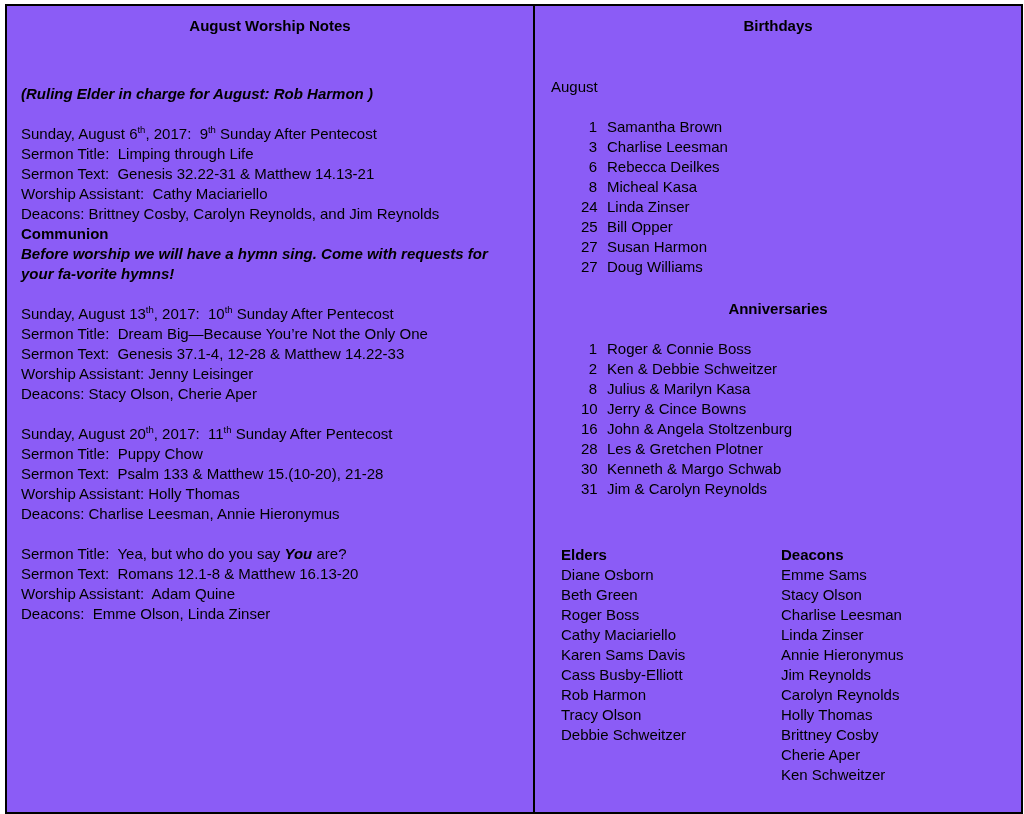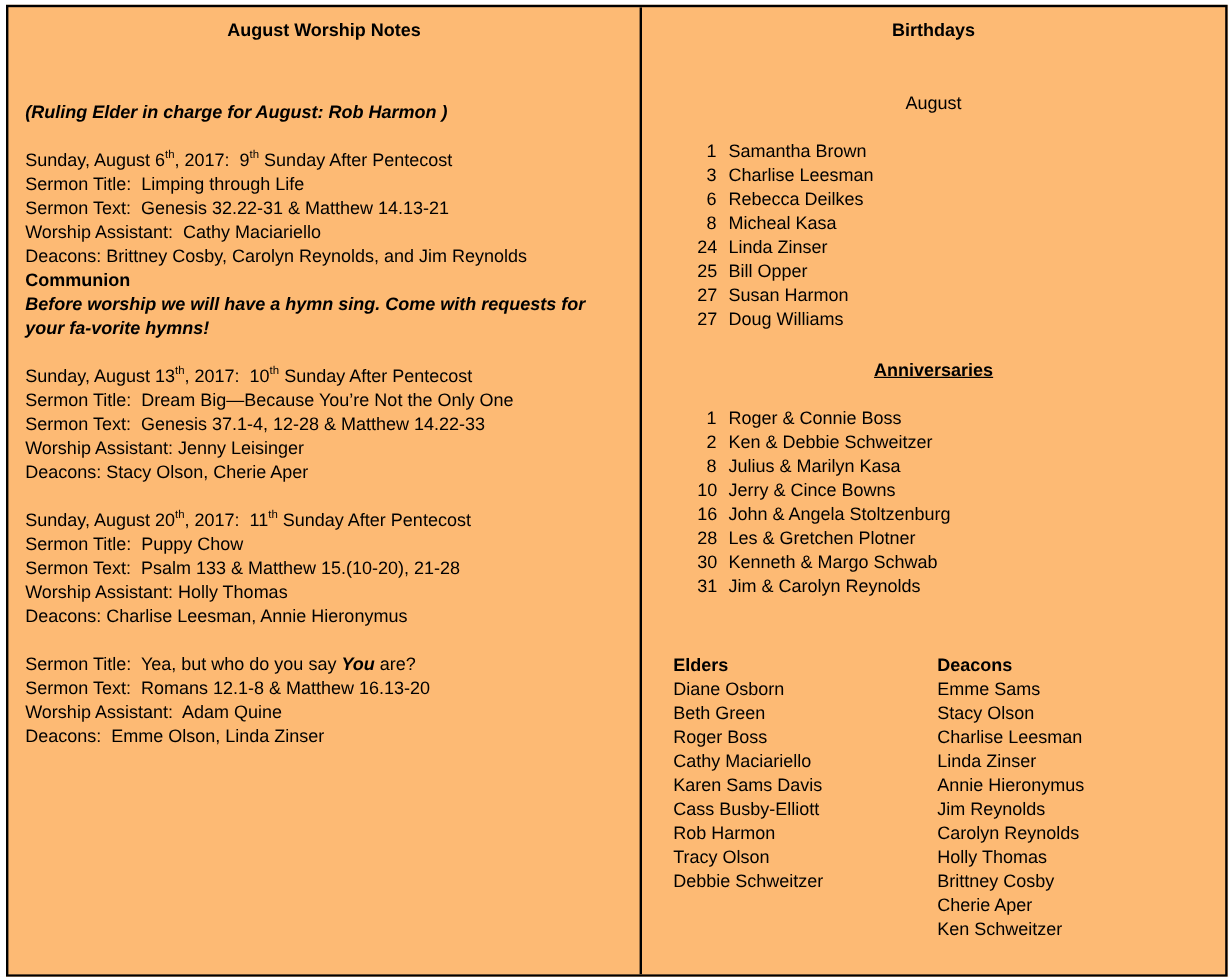--- a/index.html
+++ b/index.html
@@ -16,21 +16,21 @@
     color: #000000;
   }
   .page {
     position: absolute;
     left: 5px;
     top: 4px;
     width: 1014px;
     height: 806px;
     border: 2px solid #000000;
     display: flex;
-    background: #fdba74;
+    background: #8b5cf6;
     overflow: hidden;
   }
   .pane { height: 100%; box-sizing: border-box; }
   .left-pane {
     width: 528px;
     flex: none;
     border-right: 2px solid #000000;
     padding: 10px 14px;
   }
   .right-pane {
@@ -51,30 +51,29 @@
   .italic { font-style: italic; font-weight: bold; }
   .bold-italic { font-weight: bold; font-style: italic; }
   .ruling-elder { margin-top: 48px; }
   .service-block { margin-top: 20px; }
   sup {
     font-size: 9.5px;
     line-height: 0;
     vertical-align: super;
   }
   .center-sub {
-    text-align: center;
+    text-align: left;
     line-height: 20px;
     margin-top: 41px;
   }
   .section-heading {
     text-align: center;
     font-weight: bold;
     line-height: 20px;
     margin-top: 22px;
-    text-decoration: underline;
   }
   .day-list {
     margin-top: 20px;
     margin-left: 30px;
   }
   .day-row {
     display: flex;
     line-height: 20px;
   }
   .day-num {

